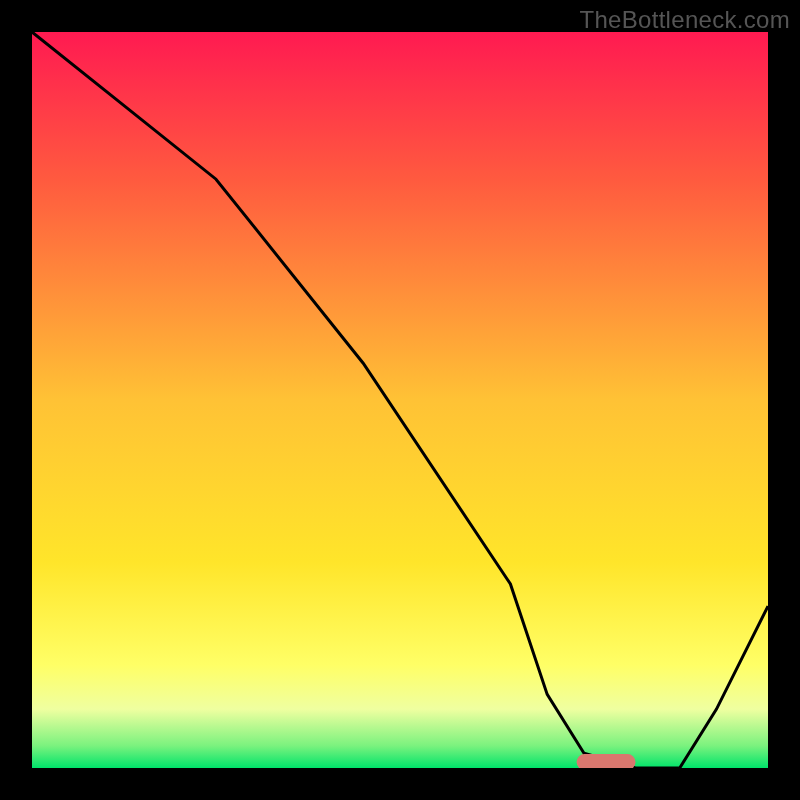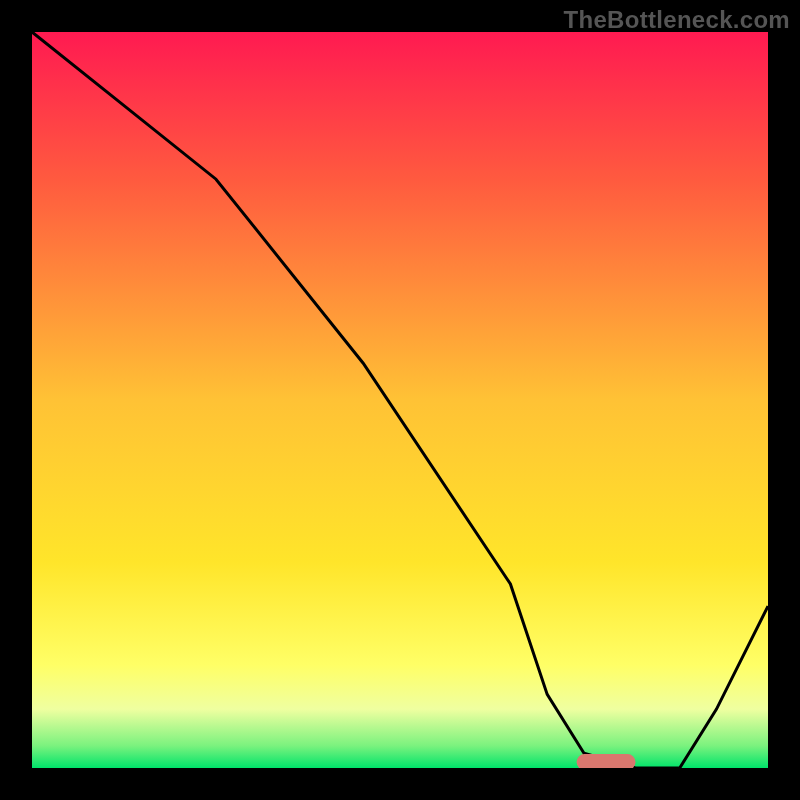--- a/index.html
+++ b/index.html
@@ -27,21 +27,21 @@
   .gradient {
     position: absolute;
     left: 0; top: 0; right: 0; bottom: 0;
   }
   .watermark {
     position: absolute;
     top: 6px;
     right: 10px;
     color: #555;
     font-size: 24px;
-    font-weight: 700;
+    font-weight: 400;
     letter-spacing: 0.3px;
     user-select: none;
     text-align: center;
   }
   svg.curve {
     position: absolute;
     left: 0; top: 0;
   }
 </style>
 </head>

